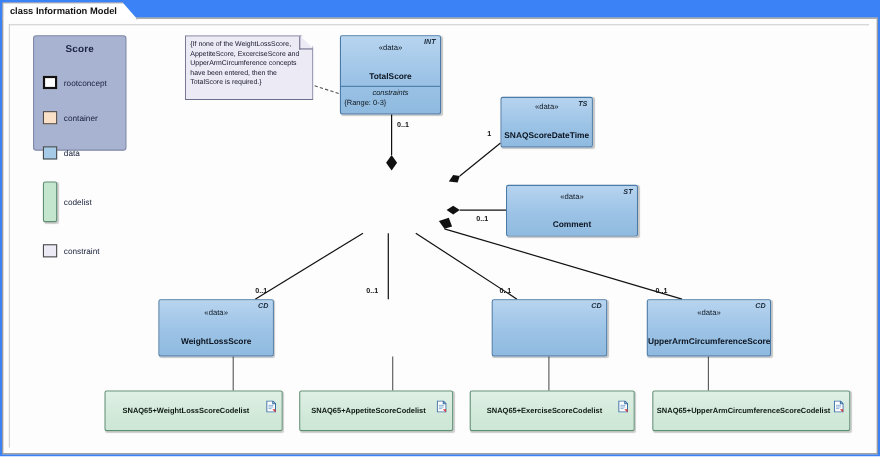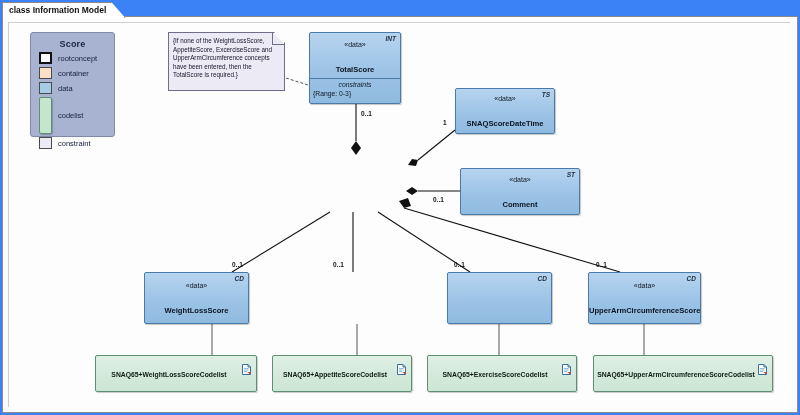--- a/index.html
+++ b/index.html
@@ -18,21 +18,21 @@
 
   
   svg.links{position:absolute;left:0;top:0;width:800px;height:415px;pointer-events:none;}
 
   
   .node{position:absolute;box-sizing:border-box;}
 
   .legend{left:30px;top:32px;width:85px;height:105px;background:#a8b2d1;
      border:1px solid #8089a8;border-radius:3px;}
   .legend-title{text-align:center;font-size:9px;font-weight:bold;color:#1b2540;margin-top:6px;letter-spacing:.2px;}
-  .legend-row{display:flex;align-items:center;margin:3px 0 0 8px;}
+  .legend-row{display:flex;align-items:center;margin:20px 0 0 8px;}
   .legend-sw{width:13px;height:12px;border:1px solid #4a4a4a;box-sizing:border-box;margin-right:6px;}
   .legend-sw.rootconcept{background:#ffffff;border:2px solid #111;}
   .legend-sw.container{background:#fbe0c8;}
   .legend-sw.data{background:#a6cbe9;}
   .legend-sw.codelist{background:#c4e5ce;}
   .legend-sw.constraint{background:#eceaf5;}
   .legend-label{font-size:7.5px;color:#17203a;}
 
   
   .note{left:168px;top:32px;width:117px;height:59px;background:#eceaf5;border:1px solid #6d6d8c;
@@ -59,21 +59,21 @@
   .root .body{position:absolute;left:0;right:0;top:26px;}
 
   
   .totalscore{left:309px;top:32px;width:92px;height:72px;}
   .ts-top{position:absolute;left:0;top:0;right:0;height:45px;border-bottom:1px solid #4a7ba8;}
   .ts-top .inner{position:absolute;left:0;right:0;top:50%;transform:translateY(-46%);}
   .ts-bot{position:absolute;left:0;top:45px;right:0;bottom:0;}
   .ts-constraints{font-size:6.8px;font-style:italic;color:#101820;text-align:center;margin-top:3px;}
   .ts-range{font-size:6.8px;color:#101820;text-align:left;margin:2px 0 0 3px;}
 
-  .dtime{left:455px;top:88px;width:100px;height:46px;}
+  .dtime{left:455px;top:88px;width:84px;height:46px;}
   .comment{left:460px;top:168px;width:120px;height:47px;}
 
   .leaf{width:105px;height:52px;top:272px;}
   .leaf.wl{left:144px;}
   .leaf.ap{left:305px;}
   .leaf.ex{left:447px;}
   .leaf.ua{left:588px;width:113px;}
 
   
   .codelist{height:37px;top:355px;

